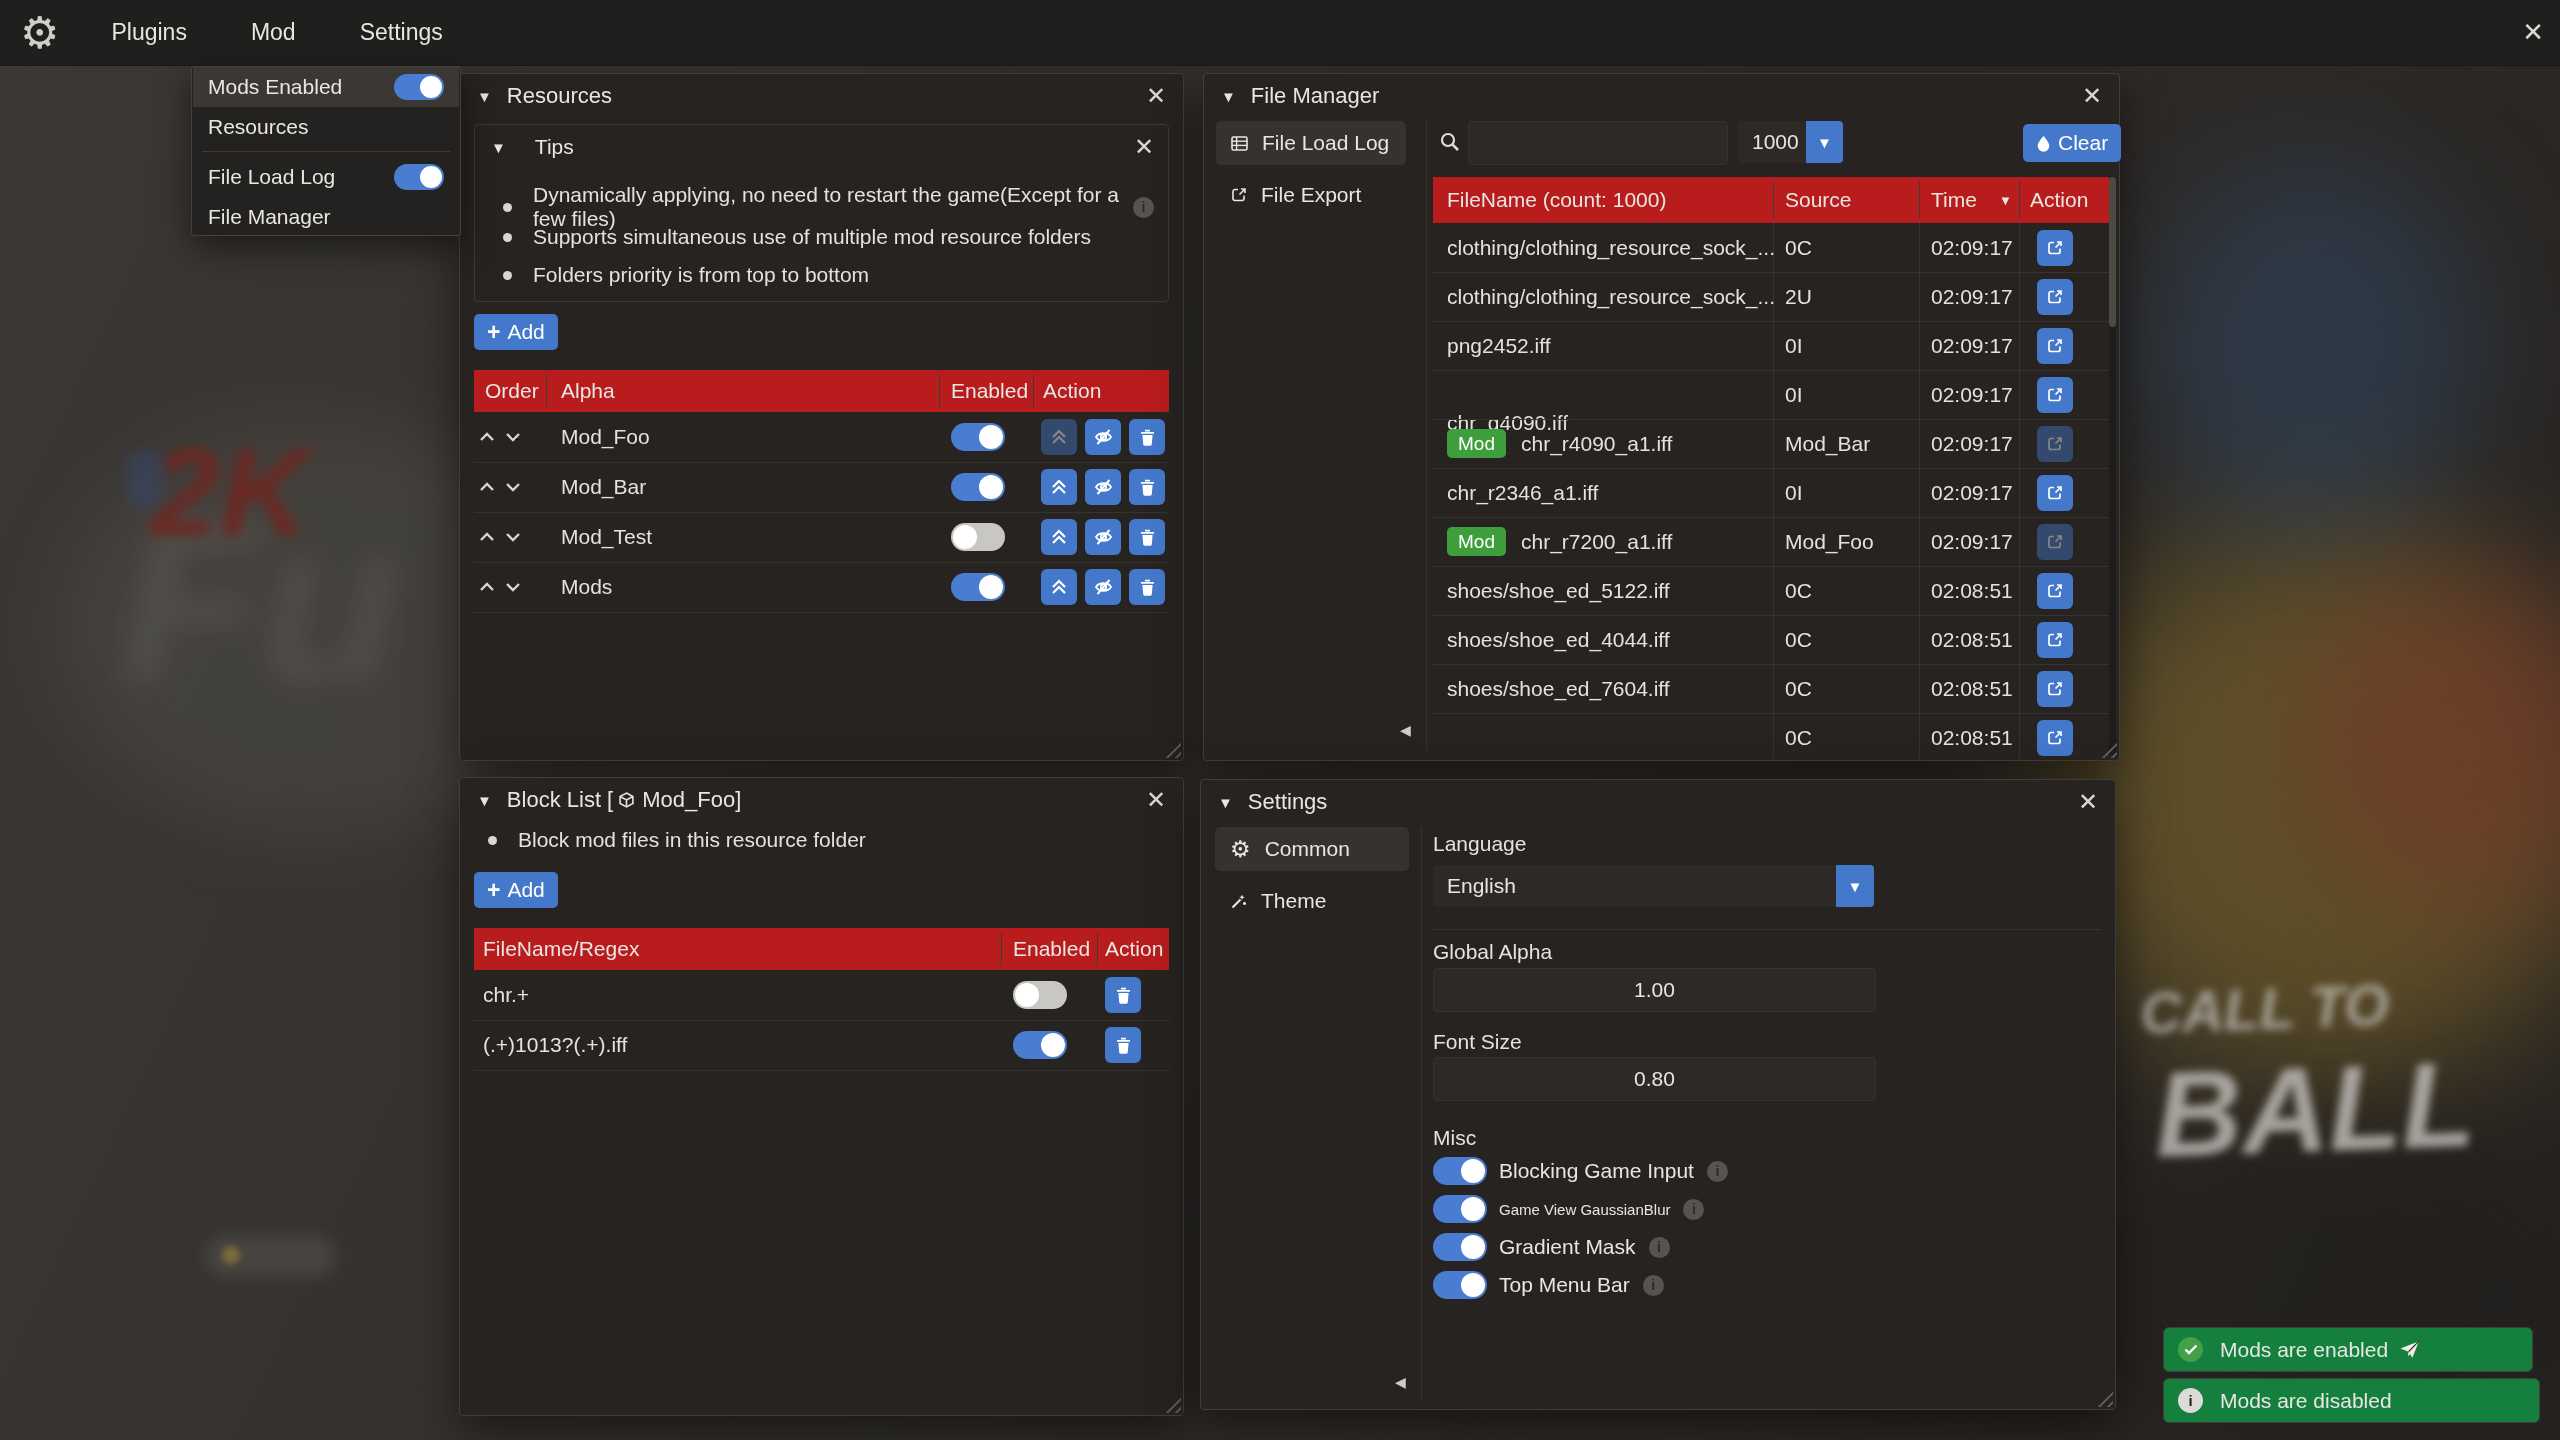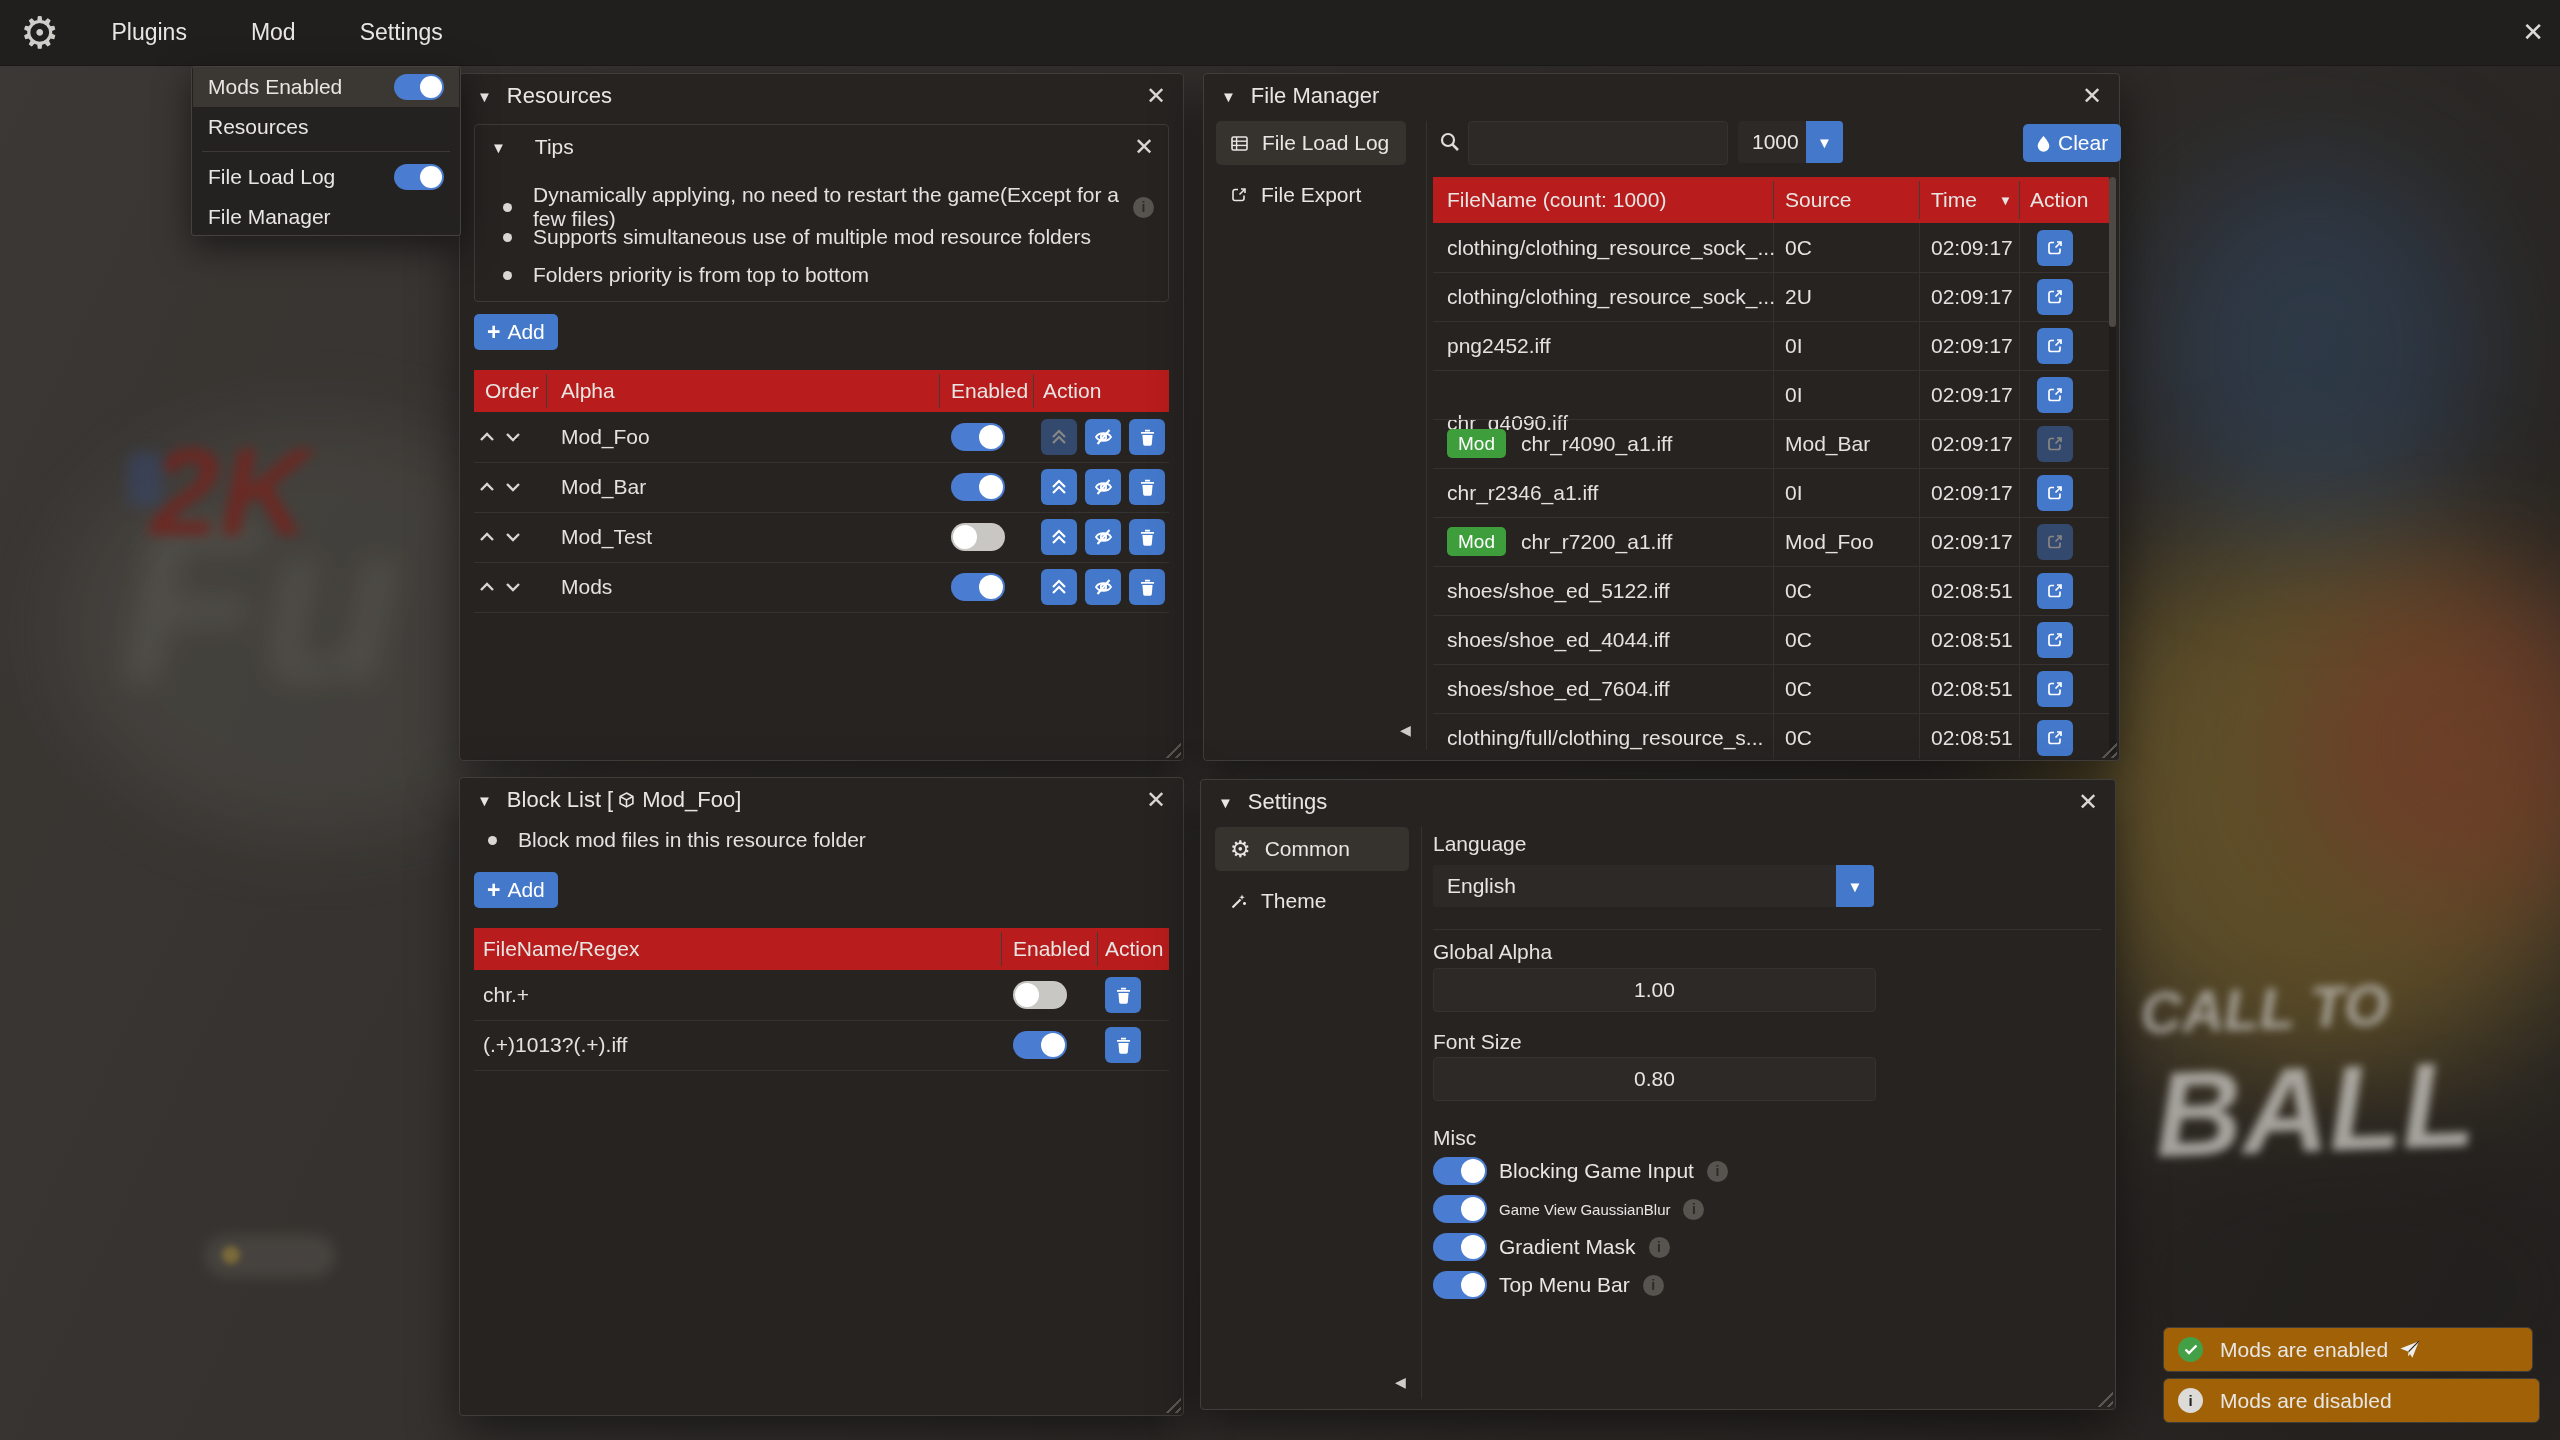--- a/index.html
+++ b/index.html
@@ -75,21 +75,21 @@
   .combo-btn{position:absolute;background:#4478cb;border-radius:0 4px 4px 0;display:flex;align-items:center;justify-content:center;color:#fff;font-size:15px;}
 
   .badge{display:inline-flex;align-items:center;background:#3f9e3c;color:#fff;border-radius:5px;height:29px;padding:0 11px;font-size:19px;margin-right:15px;}
 
   .info-i{display:inline-flex;flex:0 0 auto;width:21px;height:21px;border-radius:50%;background:#57544f;color:#2c2a27;
           font-weight:bold;font-size:14px;align-items:center;justify-content:center;margin-left:13px;}
 
   .scroll-track{position:absolute;width:7px;border-radius:4px;background:#1f1d1b;}
   .scroll-thumb{position:absolute;width:7px;border-radius:4px;background:#4d4a46;}
 
-  .notif{position:absolute;height:43px;background:#a16207;border:1px solid #403d3a;border-radius:6px;
+  .notif{position:absolute;height:43px;background:#15803d;border:1px solid #403d3a;border-radius:6px;
          display:flex;align-items:center;padding:0 14px;font-size:21px;gap:17px;z-index:70;}
   .circ{width:25px;height:25px;border-radius:50%;display:flex;align-items:center;justify-content:center;flex:0 0 auto;}
   .circ.green{background:#43a047;}
   .circ.white{background:#dddbd8;color:#232221;font-weight:bold;font-size:15px;}
 
   svg{display:block;}
   .sort-tri{font-size:13px;color:#e8e6e3;}
 </style>
 </head>
 <body>
@@ -520,21 +520,20 @@
             <svg width="16" height="16" viewBox="0 0 16 16">
               <path d="M7 2.5 H4 A2 2 0 0 0 2 4.5 v7 A2 2 0 0 0 4 13.5 h7 a2 2 0 0 0 2 -2 V8.5" stroke="#fff" stroke-width="1.7" fill="none"></path>
               <path d="M8.5 7.5 L13.5 2.5" stroke="#fff" stroke-width="1.7"></path>
               <path d="M10 2 h4 v4" stroke="#fff" stroke-width="1.7" fill="none"></path>
             </svg>
           </div>
         <div class="rowsep" style="top:49px;"></div>
       </div>
 
       <div style="position:absolute;left:0;top:490px;width:676px;height:49px;">
-        <div class="cell" style="left:14px;height:49px;">clothing/full/clothing_resource_s...</div>
         <div class="cell" style="left:352px;height:49px;">0C</div>
         <div class="cell" style="left:498px;height:49px;">02:08:51</div>
         <div class="iconbtn" style="left:604px;top:7px;">
             <svg width="16" height="16" viewBox="0 0 16 16">
               <path d="M7 2.5 H4 A2 2 0 0 0 2 4.5 v7 A2 2 0 0 0 4 13.5 h7 a2 2 0 0 0 2 -2 V8.5" stroke="#fff" stroke-width="1.7" fill="none"></path>
               <path d="M8.5 7.5 L13.5 2.5" stroke="#fff" stroke-width="1.7"></path>
               <path d="M10 2 h4 v4" stroke="#fff" stroke-width="1.7" fill="none"></path>
             </svg>
           </div>
       </div>

